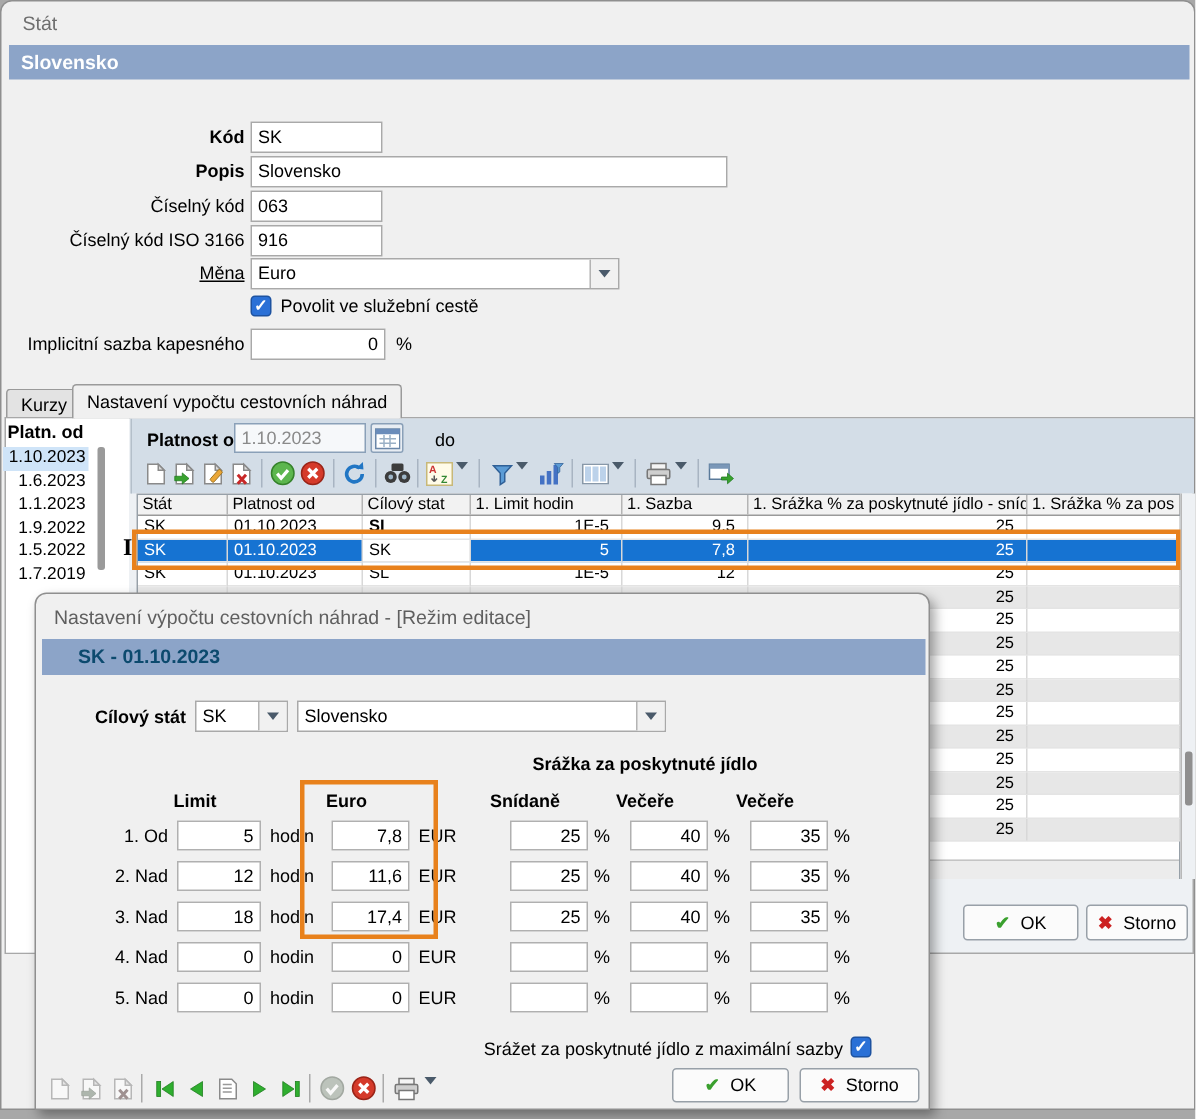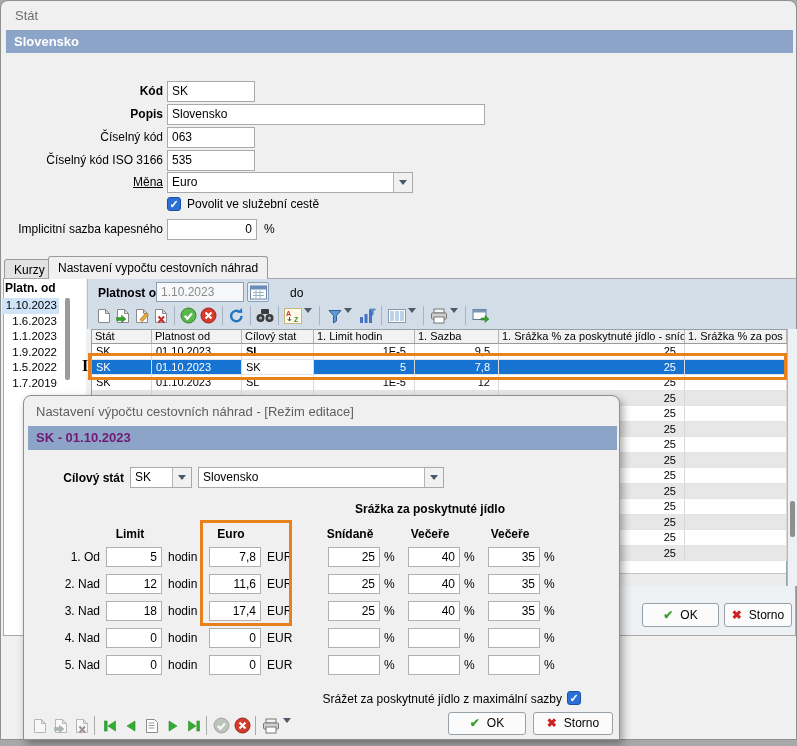--- a/index.html
+++ b/index.html
@@ -84,25 +84,25 @@
   .btn { position:absolute; height:24px; background:#fbfbfb; border:1px solid #98a0a8; border-radius:3px;
          font-size:12px; line-height:22px; text-align:center; }
   .btn .ic { font-weight:bold; margin-right:7px; }
   .ic-ok { color:#3aa02e; } .ic-x { color:#cc2222; }
 
   
   .dialog { position:absolute; left:0; top:395px; width:597px; height:345px; background:#f0f0f0;
             border:1px solid #8f8f8f; border-radius:8px 8px 0 0; box-shadow:3px 4px 8px rgba(0,0,0,.35); z-index:40;margin-left:23px; }
   .dlg-title { position:absolute; left:12px; top:8px; font-size:13px; color:#5f5f5f; white-space:nowrap; }
   .dlg-header { position:absolute; left:4px; top:30px; width:589px; height:24px; background:#8ca4c8; }
-  .dlg-header span { display:block; padding-left:8px; line-height:24px; color:#701a75; font-weight:bold; font-size:13px; }
+  .dlg-header span { display:block; padding-left:24px; line-height:24px; color:#0c4a6e; font-weight:bold; font-size:13px; }
   .dlg-lbl { position:absolute; font-size:12px; }
   .dcolh { position:absolute; top:131px; font-size:12px; font-weight:bold; text-align:center; }
   .dgroup { position:absolute; left:290px; top:106px; width:232px; text-align:center; font-weight:bold; font-size:12px; }
-  #dgrid { position:absolute; left:4px; top:149px; width:597px; }
+  #dgrid { position:absolute; left:16px; top:149px; width:597px; }
   .drow { position:relative; height:27px; }
   .dlabel { position:absolute; left:0; top:5px; width:72px; text-align:right; font-size:12px; }
   .dinp { position:absolute; top:2px; height:20px; background:#fff; border:1px solid #b0b0b0; font-size:12px;
           line-height:18px; text-align:right; padding:0 4px; }
   .i-limit{left:78px;width:56px;} .i-rate{left:181px;width:52px;}
   .i-b{left:300px;width:52px;} .i-l{left:380px;width:52px;} .i-d{left:460px;width:52px;}
   .dunit { position:absolute; top:5px; font-size:12px; }
   .u-hod{left:140px;} .u-eur{left:239px;} .u-bp{left:356px;} .u-lp{left:436px;} .u-dp{left:516px;}
   .dtbi { position:absolute; top:320px; width:19px; height:19px; display:flex; align-items:center; justify-content:center; }
   .dtbi.dis { filter:grayscale(85%); opacity:.55; }
@@ -124,21 +124,21 @@
     <div class="lbl b" style="top:80px">Kód</div>
     <div class="inp" style="top:80px;width:88px">SK</div>
 
     <div class="lbl b" style="top:103px">Popis</div>
     <div class="inp" style="top:103px;width:318px">Slovensko</div>
 
     <div class="lbl" style="top:126px">Číselný kód</div>
     <div class="inp" style="top:126px;width:88px">063</div>
 
     <div class="lbl" style="top:149px">Číselný kód ISO 3166</div>
-    <div class="inp" style="top:149px;width:88px">535</div>
+    <div class="inp" style="top:149px;width:88px">916</div>
 
     <div class="lbl u" style="top:171px">Měna</div>
     <div class="combo" style="left:166px;top:171px;width:246px">
       <span class="cval">Euro</span>
       <span class="cbtn">
           <span class="ddc"></span>
         </span>
     </div>
 
     <span class="cbx" style="left:166px;top:196px">✓</span>

